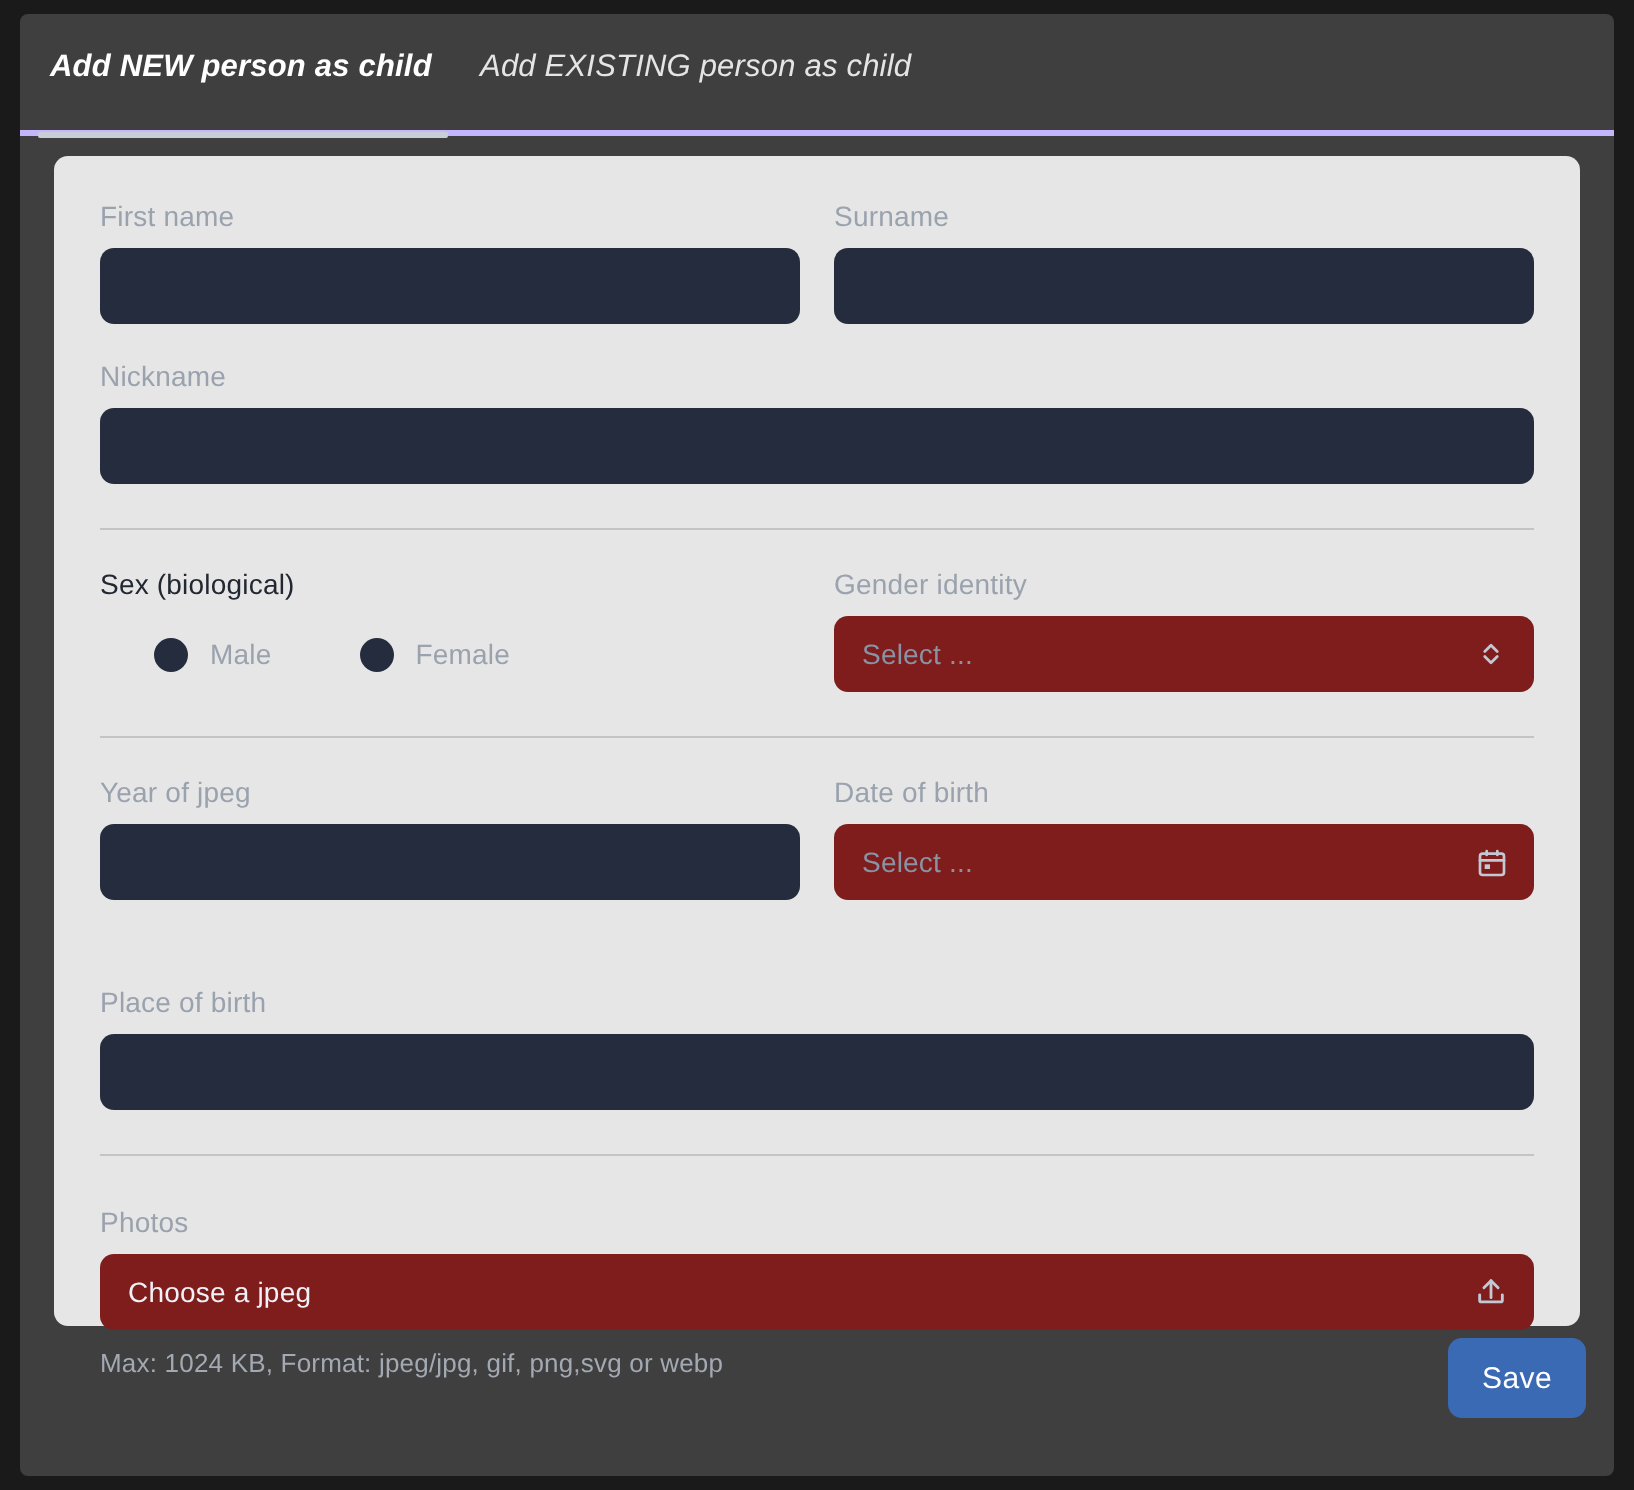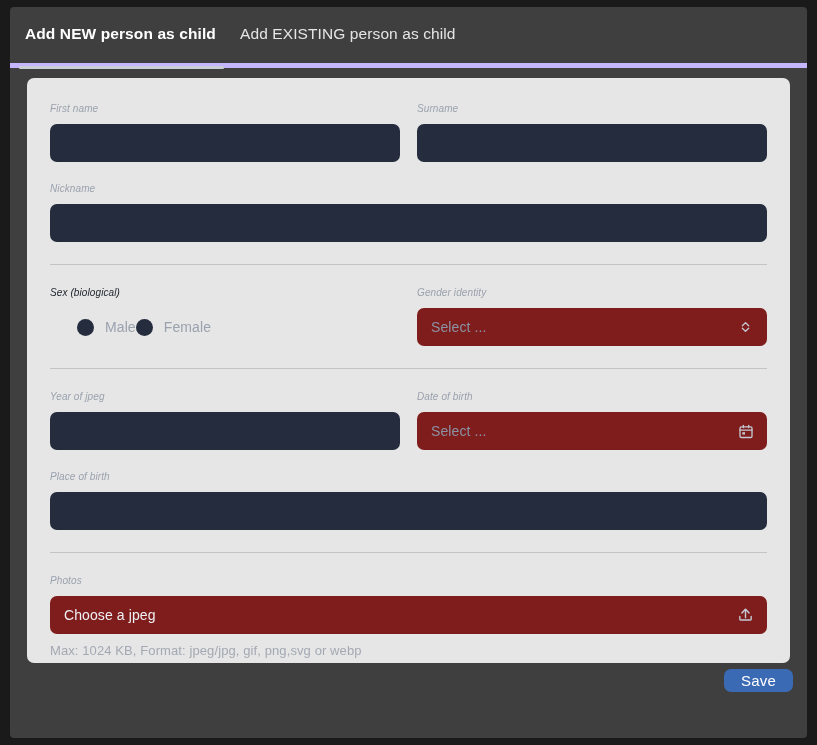--- a/index.html
+++ b/index.html
@@ -23,21 +23,22 @@
     border-radius: 4px;
   }
 
   
   .tabbar {
     position: absolute;
     left: 0;
     top: 0;
     width: 100%;
     height: 61px;
-    border-bottom: 5px solid #c4b5fd;
+    border-bottom: 3px solid #c4b5fd;
+    font-style: italic;
   }
   .tab {
     position: absolute;
     top: 17px;
     font-size: 15.5px;
     line-height: 20px;
     letter-spacing: 0.1px;
     white-space: nowrap;
   }
   .tab-new {
@@ -71,30 +72,29 @@
     border-radius: 7px;
     padding: 22px 23px;
   }
 
   
   .row {
     display: flex;
     gap: 17px;
   }
   .col { flex: 1 1 0; min-width: 0; }
-  .col-full { width: 100%; }
+  .col-full { width: 100%; margin-top: 25px; }
 
   .field-label {
     display: block;
-    font-size: 10px;
+    font-size: 14px;
     line-height: 17px;
     color: #9aa2ae;
     margin-bottom: 7px;
     letter-spacing: 0.1px;
-    font-style: italic;
   }
   .field-label.dark {
     color: #222831;
   }
 
   .input {
     display: block;
     width: 100%;
     height: 38px;
     background: #242c3d;
@@ -115,20 +115,21 @@
     width: 100%;
     height: 1px;
     background: #c4c4c4;
     margin: 22px 0 19px 0;
   }
 
   
   .radio-group {
     display: flex;
     align-items: center;
+    gap: 44px;
     padding-left: 27px;
     height: 38px;
   }
   .radio-item {
     display: flex;
     align-items: center;
     gap: 11px;
   }
   .radio-dot {
     width: 17px;
@@ -194,21 +195,21 @@
     left: 0;
     right: 0;
     bottom: 0;
     height: 75px;
   }
   .save-btn {
     position: absolute;
     right: 14px;
     top: 6px;
     width: 69px;
-    height: 23px;
+    height: 40px;
     background: #3b6ab5;
     color: #ffffff;
     border: none;
     border-radius: 7px;
     font-family: "Liberation Sans", sans-serif;
     font-size: 15px;
     letter-spacing: 0.2px;
     cursor: pointer;
   }
 </style>

